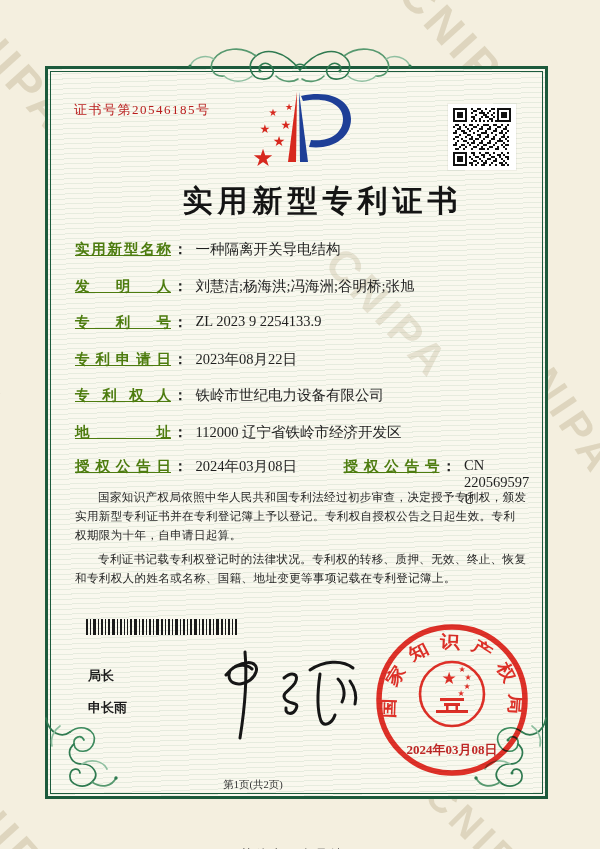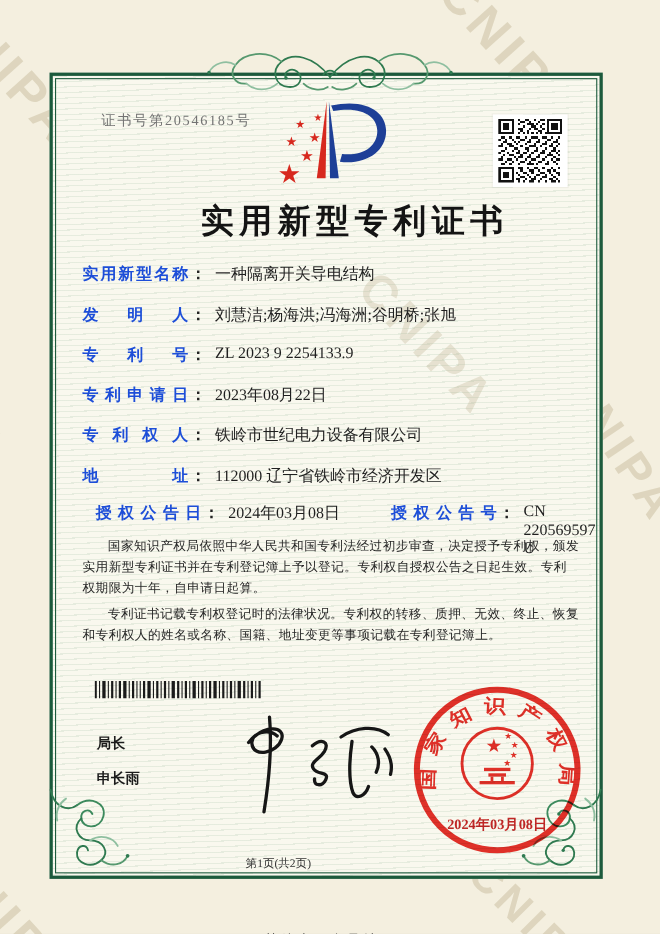--- a/index.html
+++ b/index.html
@@ -30,33 +30,33 @@
       repeating-linear-gradient(178deg, rgba(120,165,130,0.15) 0 1px, rgba(0,0,0,0) 1px 5px),
       #f9f8ee;
   }
   .cert-inner{position:absolute;inset:2px;border:1px solid #1c5a3c;pointer-events:none;}
   
   .orn{position:absolute;pointer-events:none;}
   .orn-top{left:180px;top:42px;}
   .orn-br{left:472px;top:714px;}
   .orn-bl{left:40px;top:714px;transform:scaleX(-1);}
   
-  .cert-no{position:absolute;left:92px;top:101px;font-size:13px;letter-spacing:1.5px;color:#737373;}
+  .cert-no{position:absolute;left:74px;top:101px;font-size:13px;letter-spacing:1.5px;color:#b91c1c;}
   .logo{position:absolute;left:237px;top:88px;}
   .qr-box{position:absolute;left:448px;top:104px;width:68px;height:66px;background:#fff;
           display:flex;align-items:center;justify-content:center;box-shadow:0 0 0 1px rgba(0,0,0,0.04);}
   .title{position:absolute;left:45px;top:181px;width:555px;text-align:center;
          font-size:30px;font-weight:700;letter-spacing:5px;color:#141414;}
   .fields{position:absolute;left:75px;top:240px;width:455px;font-size:14.5px;}
   .frow{display:flex;align-items:flex-start;height:36.5px;}
   .flabel{display:inline-block;width:96px;text-align:justify;text-align-last:justify;
-          font-weight:600;color:#1d4ed8;flex:none;}
+          font-weight:600;color:#4d7c0f;flex:none;text-decoration:underline;}
   .fcolon{margin:0 8px 0 2px;font-weight:600;flex:none;}
   .fvalue{color:#1f1f1f;}
-  .grant{position:absolute;left:75px;top:457px;width:455px;font-size:14.5px;display:flex;align-items:flex-start;margin-left:12px;}
+  .grant{position:absolute;left:75px;top:457px;width:455px;font-size:14.5px;display:flex;align-items:flex-start;}
   .grant .fvalue.w1{width:148px;flex:none;}
   .paras{position:absolute;left:75px;top:488px;width:452px;font-size:11.5px;line-height:19px;
          color:#262626;letter-spacing:0.4px;}
   .paras p{margin:0 0 5px 0;text-indent:2em;}
   .barcode{position:absolute;left:86px;top:619px;}
   .signer{position:absolute;left:88px;top:660px;font-family:"Liberation Sans","DejaVu Sans",sans-serif;
           font-weight:700;font-size:13px;color:#1c1c1c;line-height:32px;}
   .signature{position:absolute;left:192px;top:645px;}
   .seal{position:absolute;left:372px;top:620px;mix-blend-mode:multiply;opacity:0.93;}
   .page-num{position:absolute;left:45px;top:778px;width:416px;text-align:center;font-size:10.5px;color:#333;}

